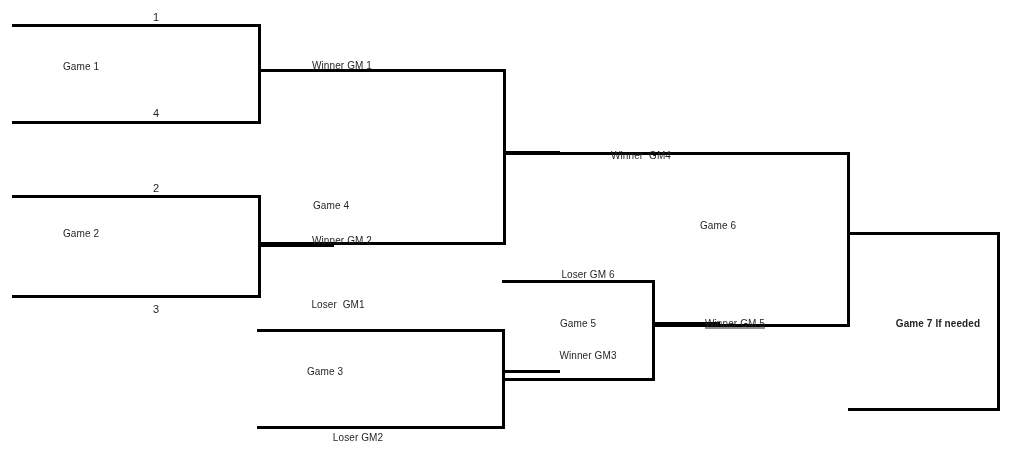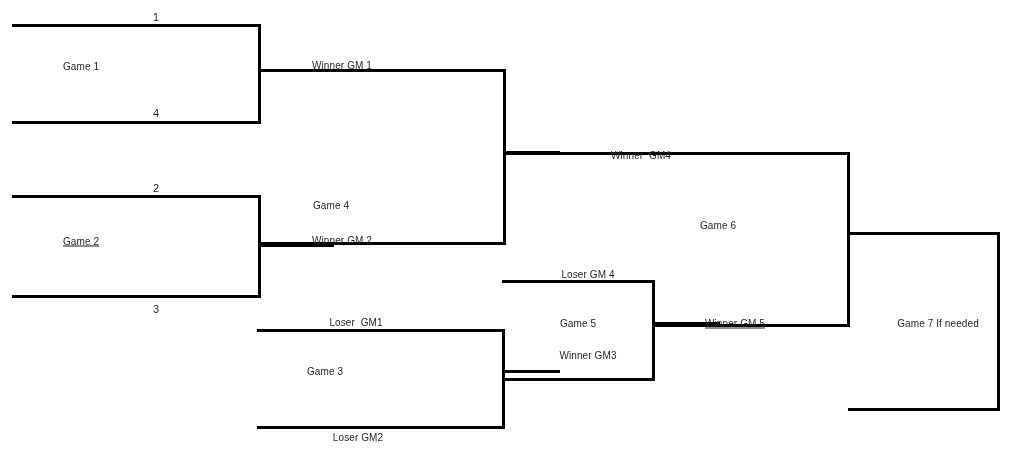--- a/index.html
+++ b/index.html
@@ -79,30 +79,30 @@
       <line class="bracket-line" x1="653" y1="325" x2="850" y2="325" stroke="#000000" stroke-width="3"></line>
       <line class="bracket-line" x1="848" y1="233" x2="900" y2="233" stroke="#000000" stroke-width="3"></line>
       <line class="bracket-line" x1="848" y1="233" x2="1000" y2="233" stroke="#000000" stroke-width="3"></line>
       <line class="bracket-line" x1="998" y1="233" x2="998" y2="410" stroke="#000000" stroke-width="3"></line>
       <line class="bracket-line" x1="848" y1="409" x2="1000" y2="409" stroke="#000000" stroke-width="3"></line>
     </svg>
   <div id="bracket-labels">
       <div class="bracket-label" style="left: 81px; top: 66px; color: rgb(35, 31, 32);">Game 1</div>
       <div class="bracket-label seed-label" style="left: 156px; top: 17px; color: rgb(35, 31, 32);">1</div>
       <div class="bracket-label seed-label" style="left: 156px; top: 113px; color: rgb(35, 31, 32);">4</div>
-      <div class="bracket-label" style="left: 81px; top: 241px; color: rgb(35, 31, 32); text-decoration: underline;">Game 2</div>
+      <div class="bracket-label" style="left: 81px; top: 233px; color: rgb(35, 31, 32);">Game 2</div>
       <div class="bracket-label seed-label" style="left: 156px; top: 188px; color: rgb(35, 31, 32);">2</div>
       <div class="bracket-label seed-label" style="left: 156px; top: 309px; color: rgb(35, 31, 32);">3</div>
       <div class="bracket-label" style="left: 325px; top: 371px; color: rgb(35, 31, 32);">Game 3</div>
-      <div class="bracket-label" style="left: 338px; top: 322px; color: rgb(35, 31, 32); margin-left: 18px;">Loser  GM1</div>
+      <div class="bracket-label" style="left: 338px; top: 304px; color: rgb(35, 31, 32);">Loser  GM1</div>
       <div class="bracket-label" style="left: 358px; top: 437px; color: rgb(35, 31, 32);">Loser GM2</div>
       <div class="bracket-label" style="left: 331px; top: 162px; color: rgb(35, 31, 32); margin-top: 43px;">Game 4</div>
       <div class="bracket-label" style="left: 342px; top: 65px; color: rgb(35, 31, 32);">Winner GM 1</div>
       <div class="bracket-label" style="left: 342px; top: 240px; color: rgb(35, 31, 32);">Winner GM 2</div>
       <div class="bracket-label" style="left: 578px; top: 323px; color: rgb(35, 31, 32);">Game 5</div>
-      <div class="bracket-label" style="left: 588px; top: 274px; color: rgb(35, 31, 32);">Loser GM 4</div>
+      <div class="bracket-label" style="left: 588px; top: 274px; color: rgb(35, 31, 32);">Loser GM 6</div>
       <div class="bracket-label" style="left: 588px; top: 355px; color: rgb(35, 31, 32);">Winner GM3</div>
       <div class="bracket-label" style="left: 718px; top: 225px; color: rgb(35, 31, 32); text-align: center;">Game 6</div>
       <div class="bracket-label" style="left: 641px; top: 155px; color: rgb(35, 31, 32);">Winner  GM4</div>
       <div class="bracket-label" style="left: 735px; top: 323px; color: rgb(35, 31, 32); text-decoration: underline;">Winner GM 5</div>
-      <div class="bracket-label" style="left: 938px; top: 323px; color: rgb(35, 31, 32);">Game 7 If needed</div>
+      <div class="bracket-label" style="left: 938px; top: 323px; color: rgb(35, 31, 32); font-weight: bold;">Game 7 If needed</div>
     </div>
 </div>
 
 </body></html>

